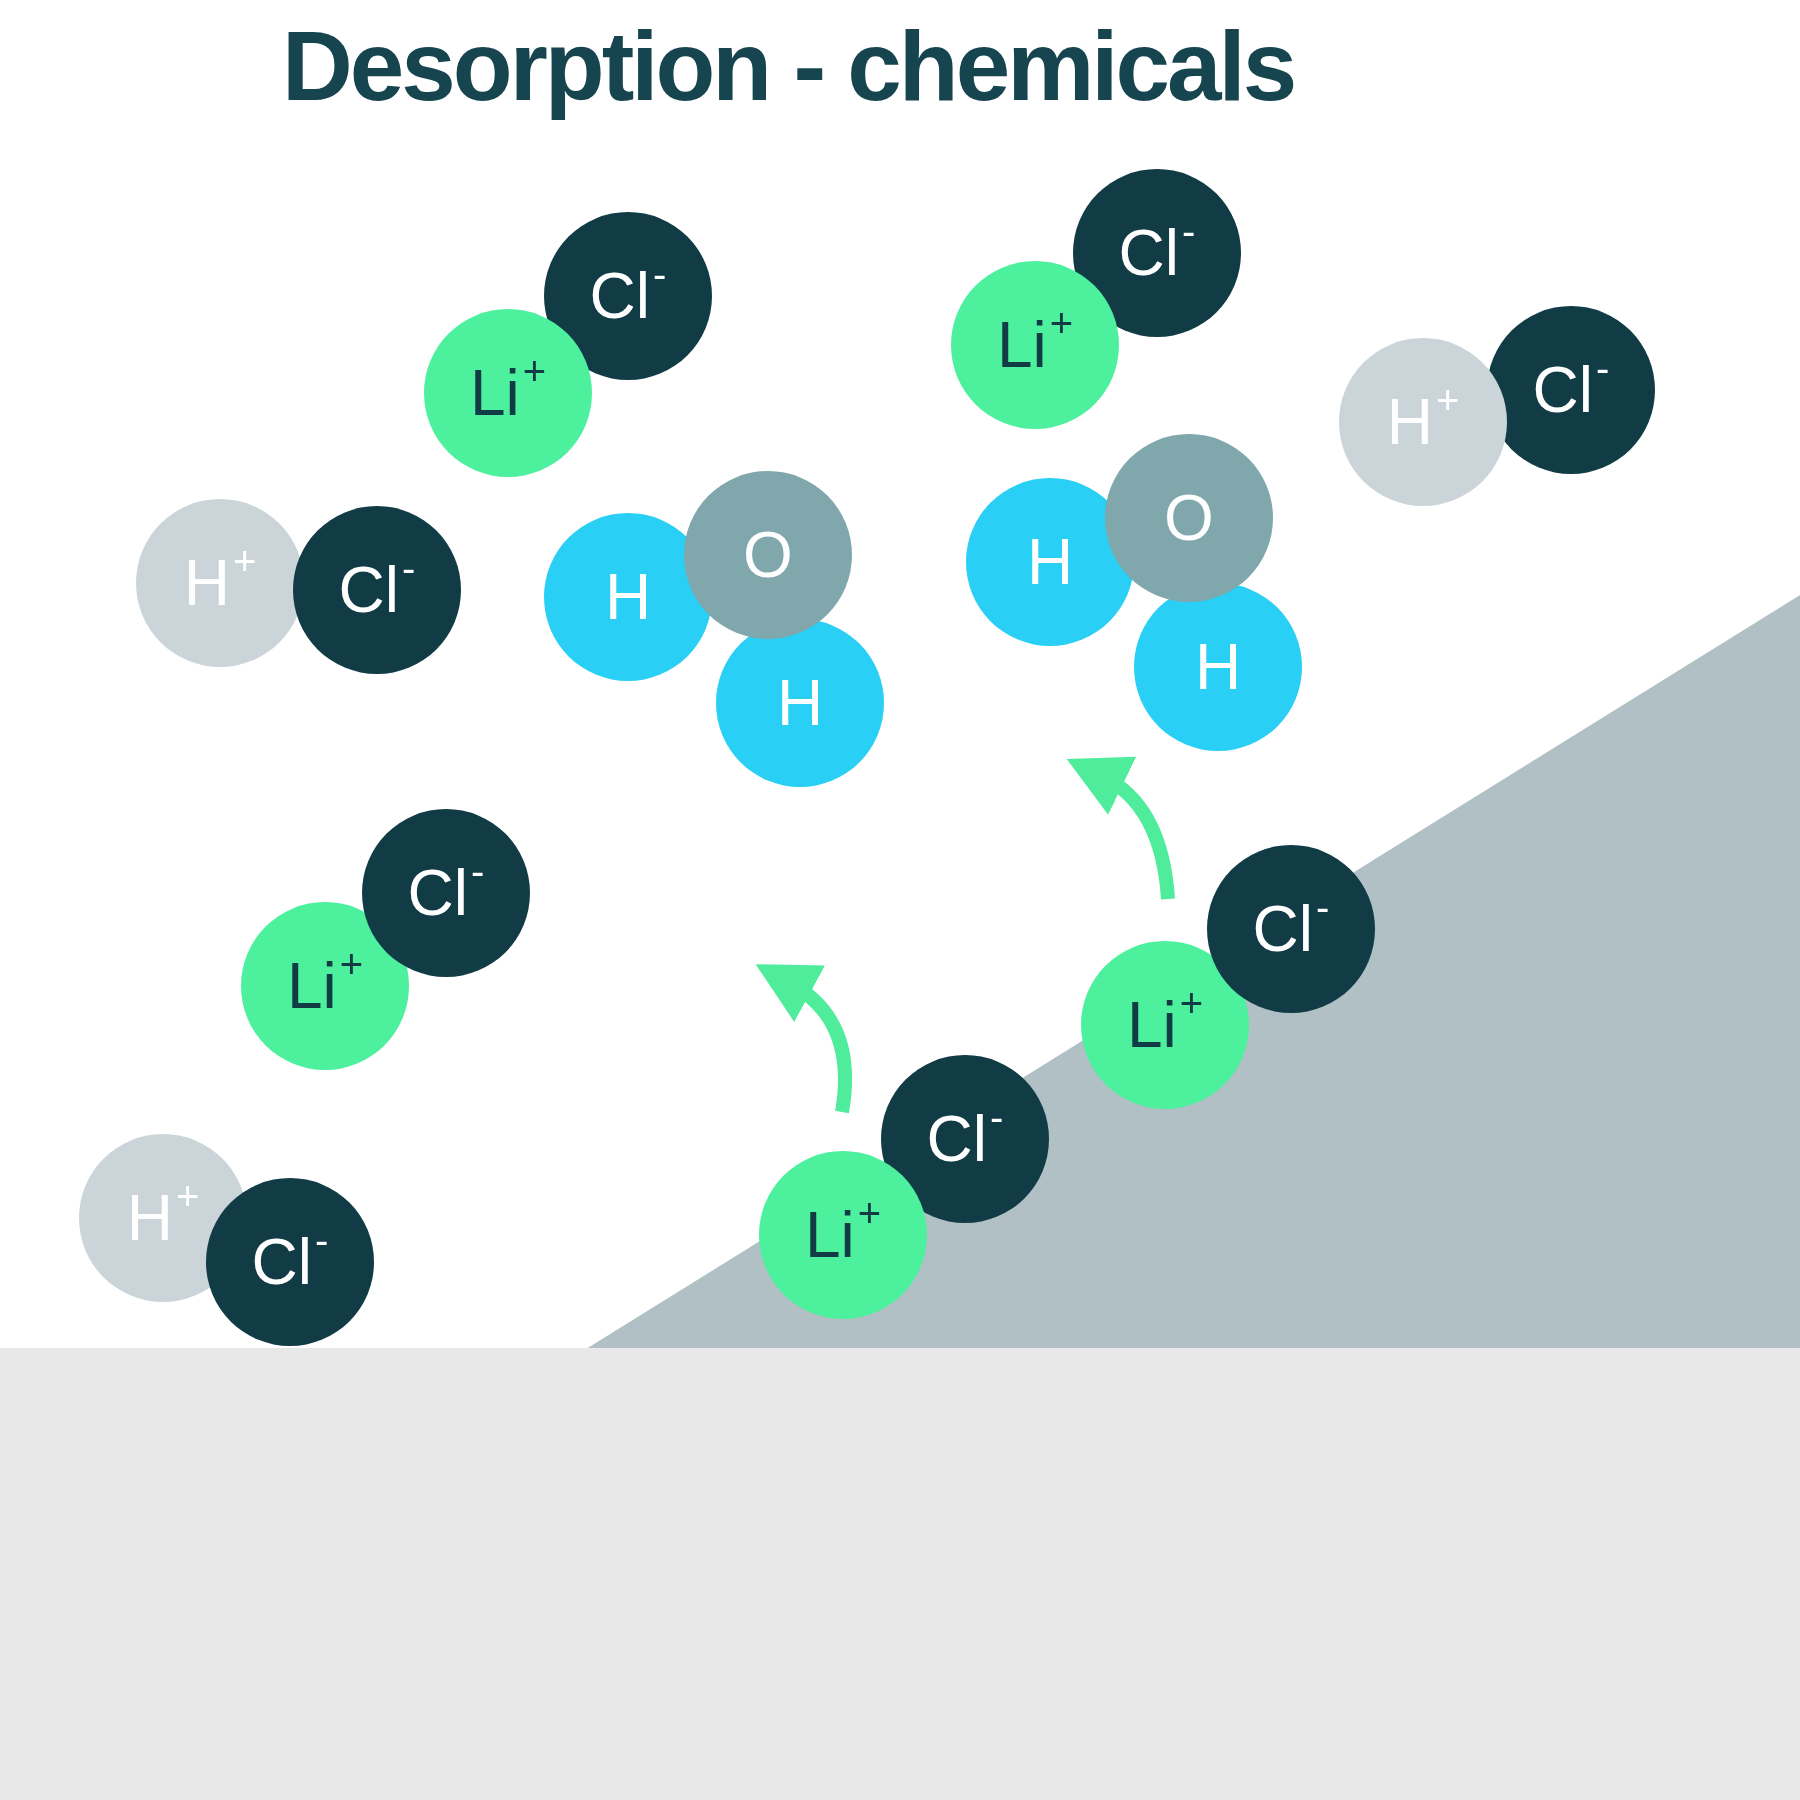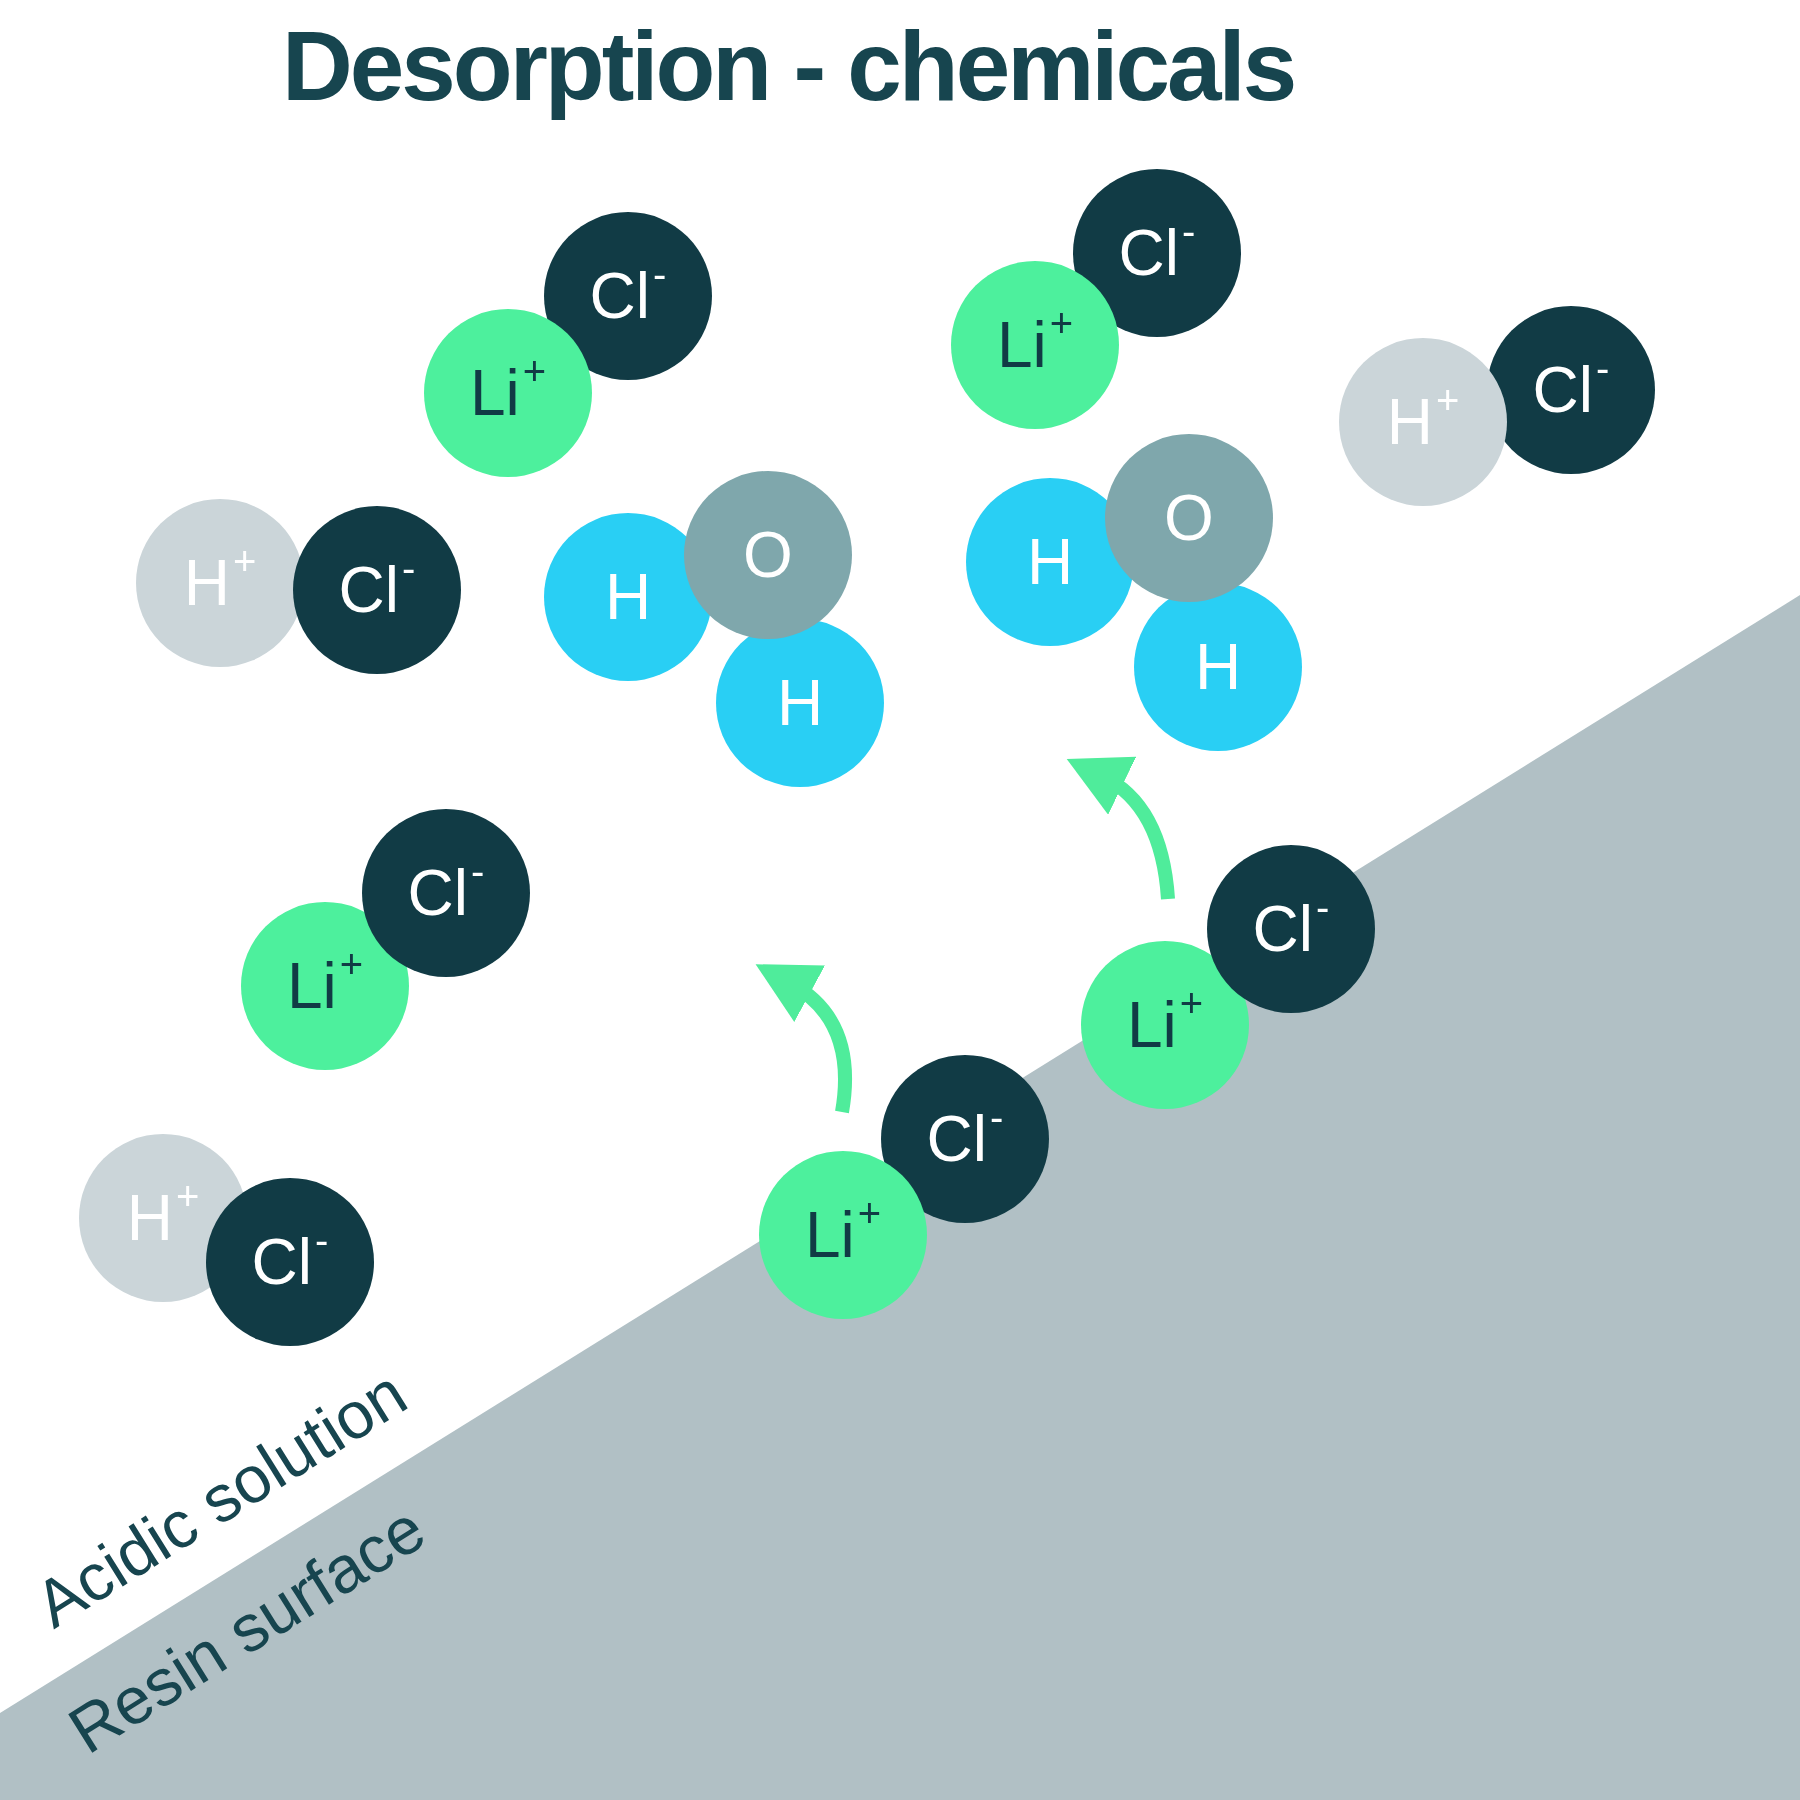--- a/index.html
+++ b/index.html
@@ -1,18 +1,18 @@
 <!DOCTYPE html>
 <html style="--heading_teal: #17454F; --dark_ion: #113B45; --li_green: #4DF09D; --h_gray: #CBD5D9; --water_cyan: #29CFF4; --o_teal: #7FA7AC; --resin_gray: #B1C0C5; --arrow_green: #4FEC9B;"><head>
 <meta charset="utf-8">
 <style>
   html,body { margin:0; padding:0; background:#e8e8e8; }
   .stage {
     position:relative;
-    width:1800px; height:1800px;
+    width:1800px; height:1348px;
     background:#ffffff;
     overflow:hidden;
     font-family:"Liberation Sans", sans-serif;
   }
   .bg {
     position:absolute; left:0; top:0;
   }
   .resin { fill:var(--resin_gray); }
   .arrow {
     fill:none;

